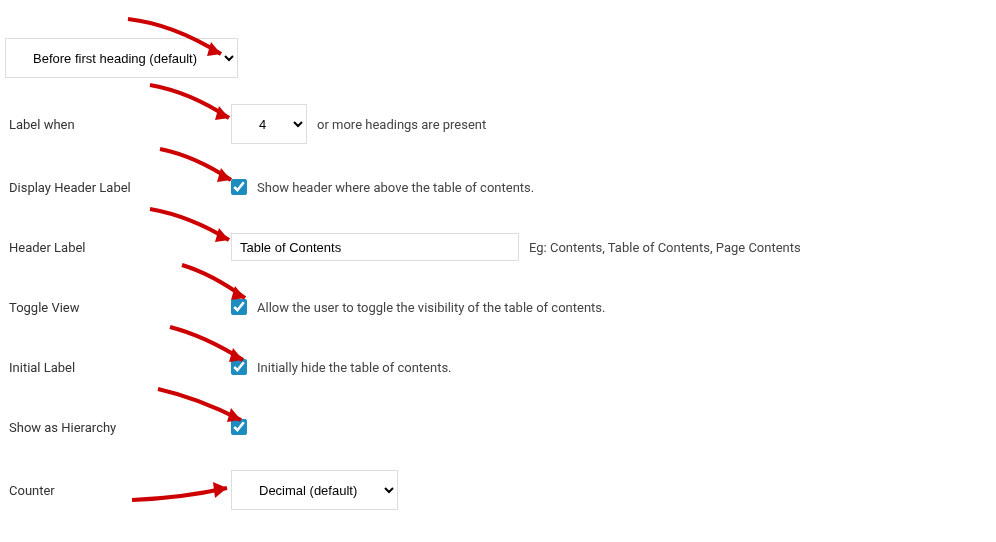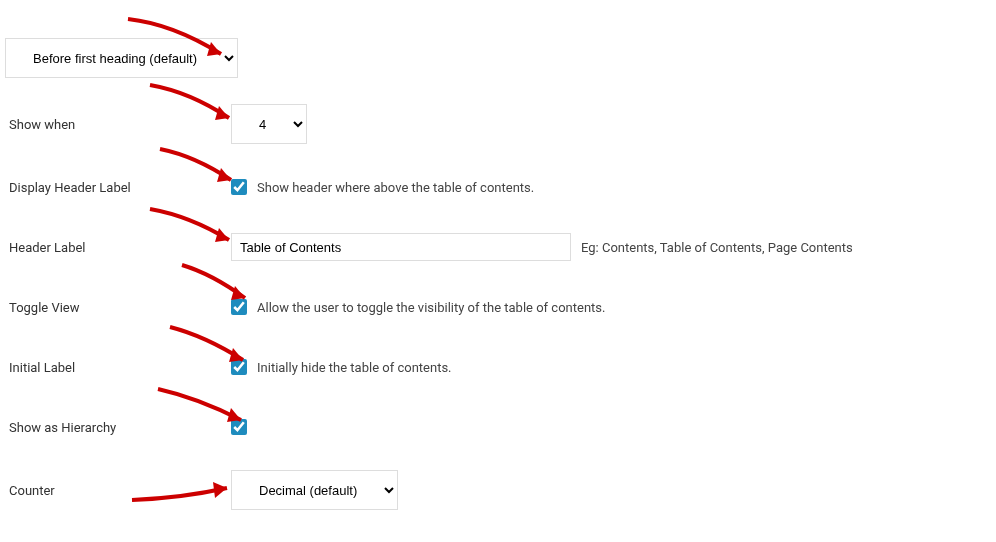--- a/index.html
+++ b/index.html
@@ -38,21 +38,21 @@
       border: 1px solid #ddd;
       background: #fff;
       height: 40px;
     }
     input[type="text"] {
       font-size: 13px;
       padding: 5px 8px;
       border: 1px solid #ddd;
       background: #fff;
       height: 28px;
-      width: 340px;
+      width: 288px;
     }
     input[type="checkbox"] {
       width: 16px;
       height: 16px;
       accent-color: #1e8cbe;
       margin: 0;
     }
     .desc {
       color: #444;
       font-size: 13px;
@@ -71,25 +71,26 @@
       <option>Before first heading (default)</option>
     </select>
   </div>
   <svg class="arrow" style="left:118px; top:-24px;" width="110" height="50" viewBox="0 0 110 50">
     <path d="M5 5 Q 50 10 98 40" stroke="#c00" stroke-width="4" fill="none"></path>
     <path d="M98 40 L88 28 L84 42 Z" fill="#c00"></path>
   </svg>
 </div>
 
 <div class="row">
-  <div class="label-cell">Show when</div>
+  <div class="label-cell">Label when</div>
   <div class="field-cell">
     <select>
       <option>4</option>
     </select>
+    <span class="desc">or more headings are present</span>
   </div>
   <svg class="arrow" style="left:140px; top:-24px;" width="96" height="48" viewBox="0 0 96 48">
     <path d="M5 5 Q 45 12 84 38" stroke="#c00" stroke-width="4" fill="none"></path>
     <path d="M84 38 L74 26 L70 40 Z" fill="#c00"></path>
   </svg>
 </div>
 
 <div class="row">
   <div class="label-cell">Display Header Label</div>
   <div class="field-cell">

